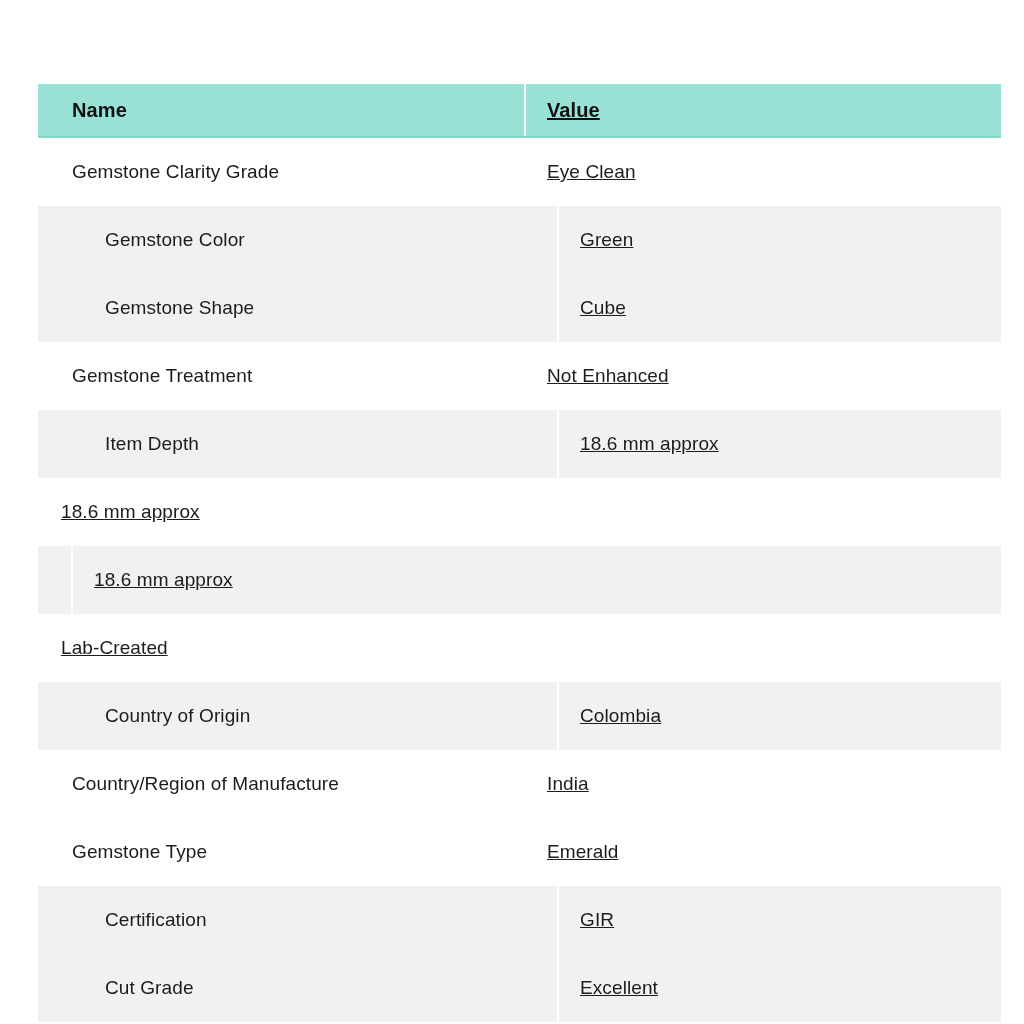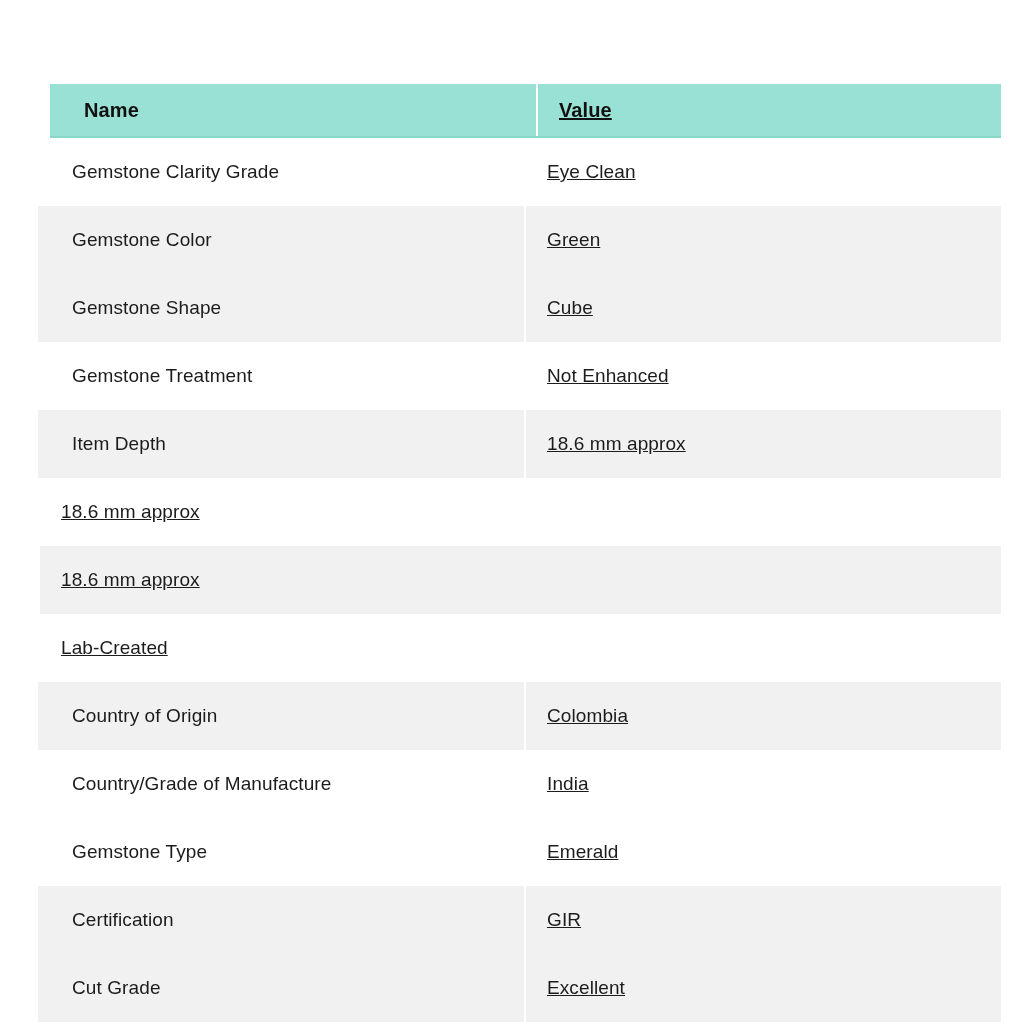--- a/index.html
+++ b/index.html
@@ -25,26 +25,26 @@
     width: 963px;
   }
   .row {
     display: flex;
     align-items: stretch;
     height: 68px;
     background: #ffffff;
   }
   .row.alt {
     background: var(--row-alt-bg);
+    padding-left: 33px;
   }
   .row.header {
     height: 52px;
     background: var(--header-bg);
     border-bottom: 2px solid var(--header-edge);
-    margin-left: 12px;
   }
   .cell {
     display: flex;
     align-items: center;
     font-size: 19px;
     color: var(--text-color);
     letter-spacing: 0.1px;
     overflow: hidden;
     white-space: nowrap;
   }
@@ -114,21 +114,21 @@
       <div class="row">
         <div class="divider"></div>
         <div class="cell c2">Lab-Created</div>
       </div>
       <div class="row alt">
         <div class="cell c1">Country of Origin</div>
         <div class="divider"></div>
         <div class="cell c2">Colombia</div>
       </div>
       <div class="row">
-        <div class="cell c1">Country/Grade of Manufacture</div>
+        <div class="cell c1">Country/Region of Manufacture</div>
         <div class="divider"></div>
         <div class="cell c2">India</div>
       </div>
       <div class="row">
         <div class="cell c1">Gemstone Type</div>
         <div class="divider"></div>
         <div class="cell c2">Emerald</div>
       </div>
       <div class="row alt">
         <div class="cell c1">Certification</div>

